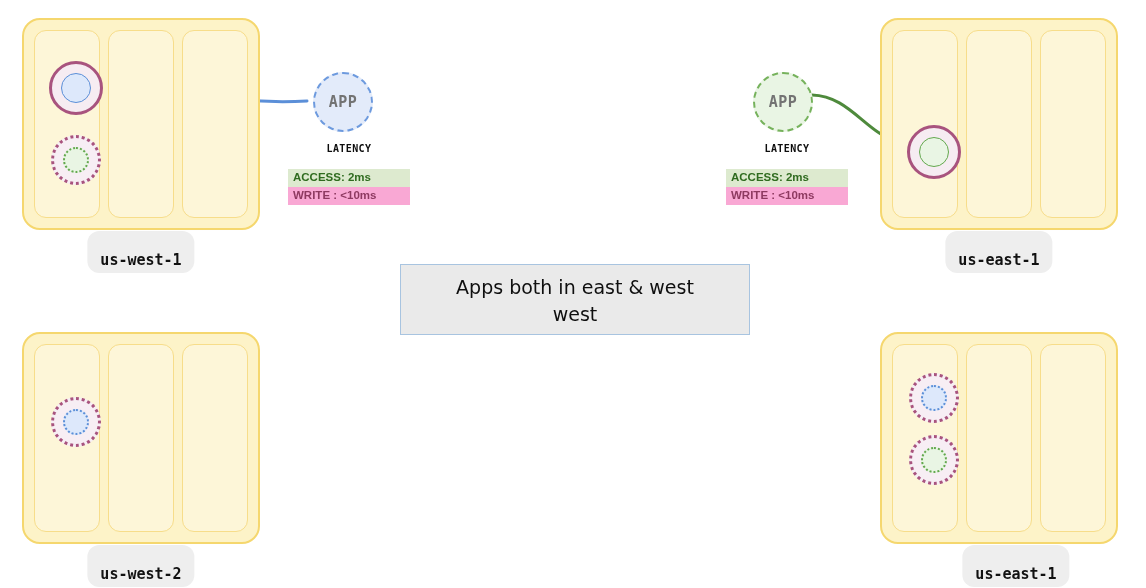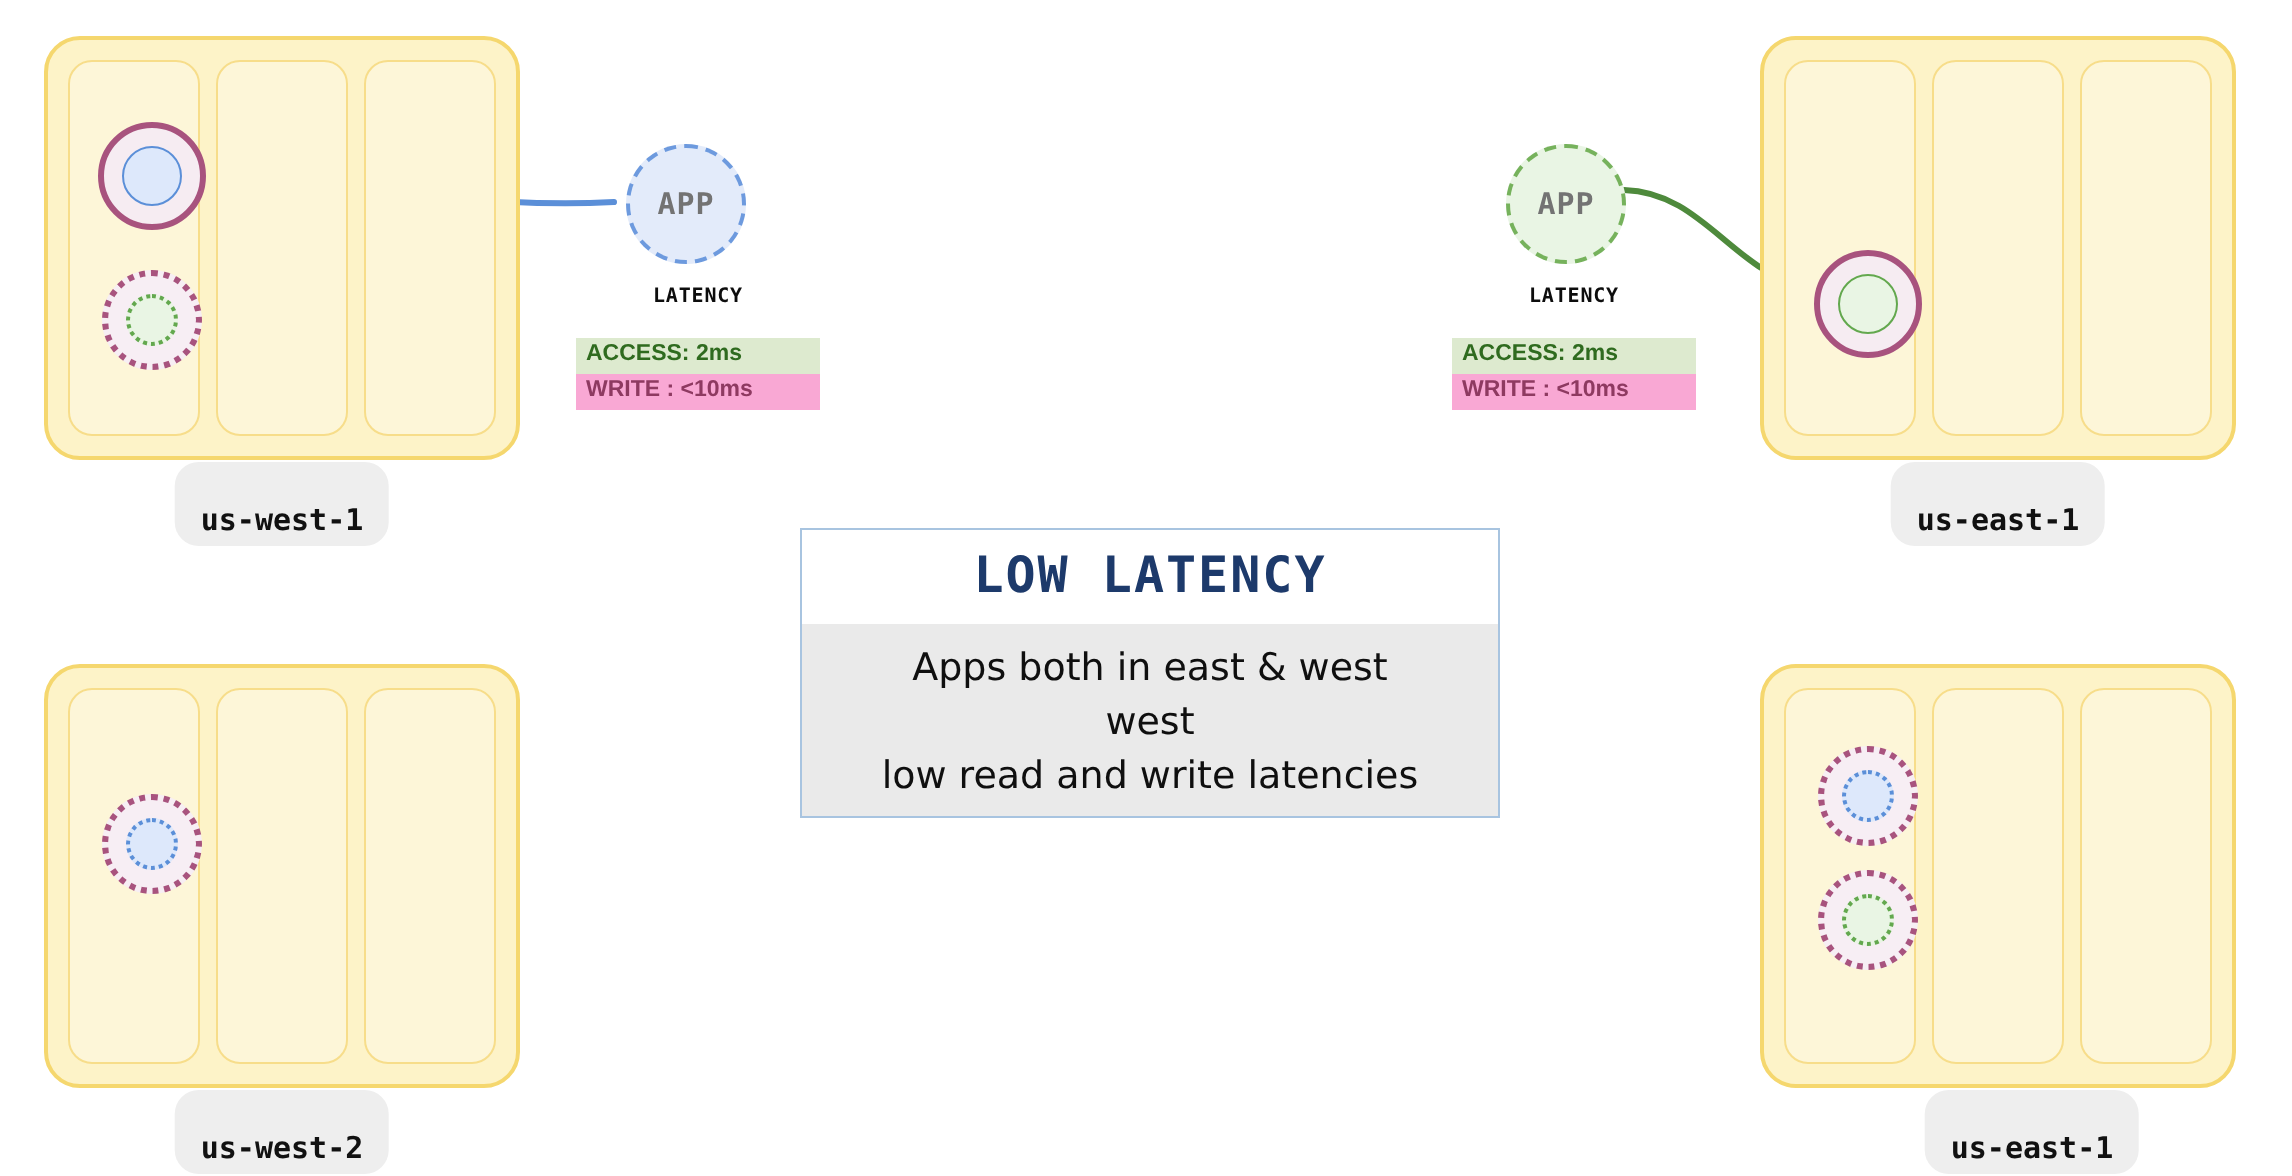--- a/index.html
+++ b/index.html
@@ -269,19 +269,17 @@
 
 <div class="app-node app-green" style="left:753px; top:72px; width:60px; height:60px;">APP</div>
 
 <div class="latency-block" style="left:726px; top:143px;">
   <div class="latency-title">LATENCY</div>
   <div class="latency-row latency-access">ACCESS: 2ms</div>
   <div class="latency-row latency-write">WRITE : &lt;10ms</div>
 </div>
 
 <div class="info-box">
-  <div class="info-header">LOW LATENCY</div>
   <div class="info-body">
     <div>Apps both in east &amp; west</div>
     <div>west</div>
-    <div>low read and write latencies</div>
   </div>
 </div>
 
 </body></html>

